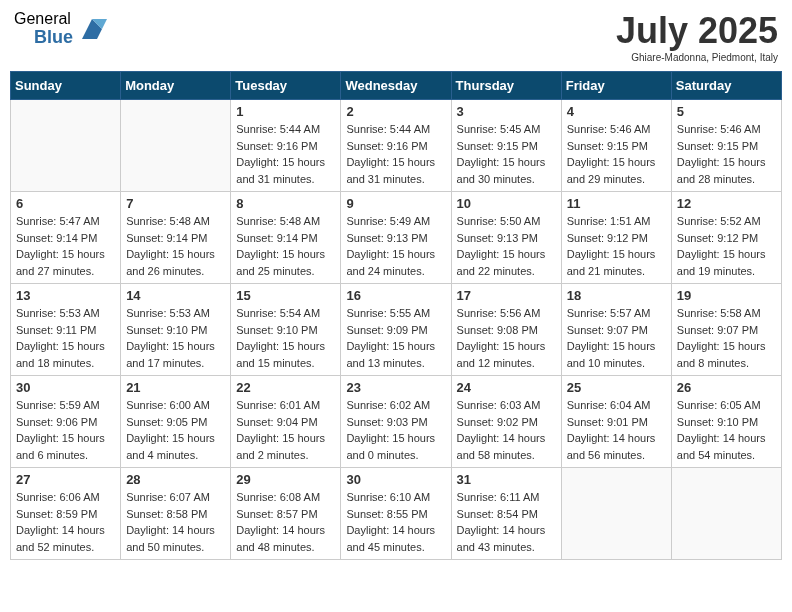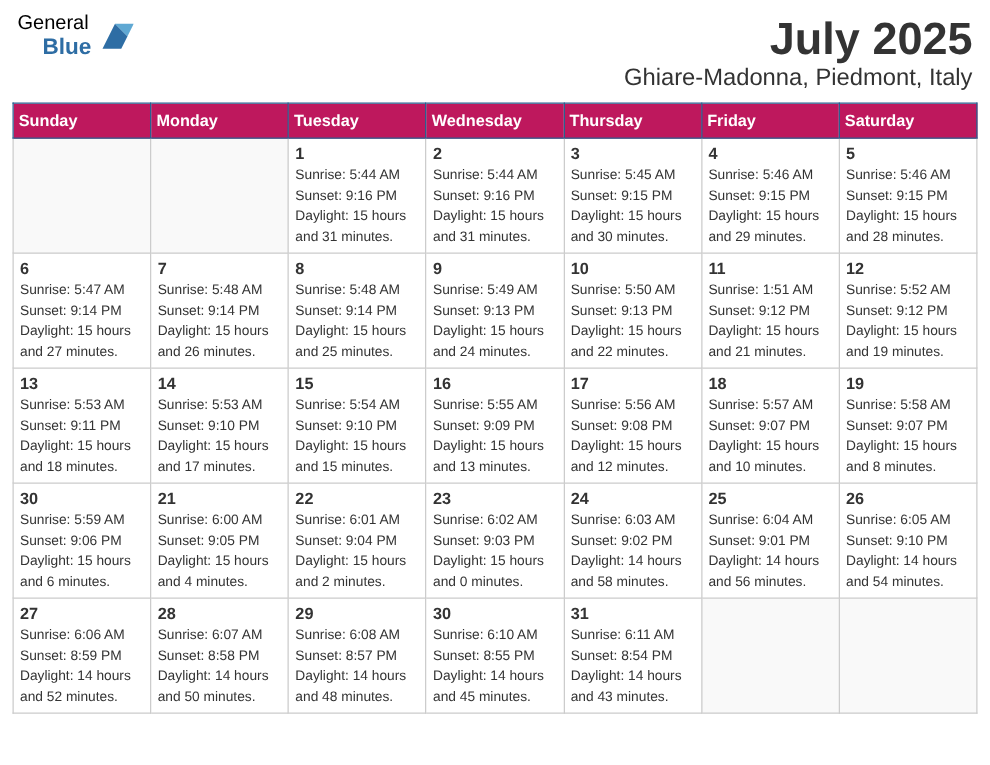--- a/index.html
+++ b/index.html
@@ -41,30 +41,30 @@
     }
     .title-block {
       text-align: right;
     }
     .month-title {
       font-size: 36px;
       color: #333;
       font-weight: bold;
     }
     .subtitle {
-      font-size: 19px;
+      font-size: 10px;
       color: #333;
     }
     .calendar {
       width: 100%;
       border-collapse: collapse;
       border: 1px solid #ccc;
     }
     .calendar th {
-      background-color: #be185d;
+      background-color: #0c4a6e;
       color: #fff;
       padding: 6px 4px;
       text-align: left;
       font-size: 13px;
       border: 1px solid #2a5f8f;
     }
     .calendar td {
       vertical-align: top;
       padding: 4px 5px;
       border: 1px solid #ccc;

